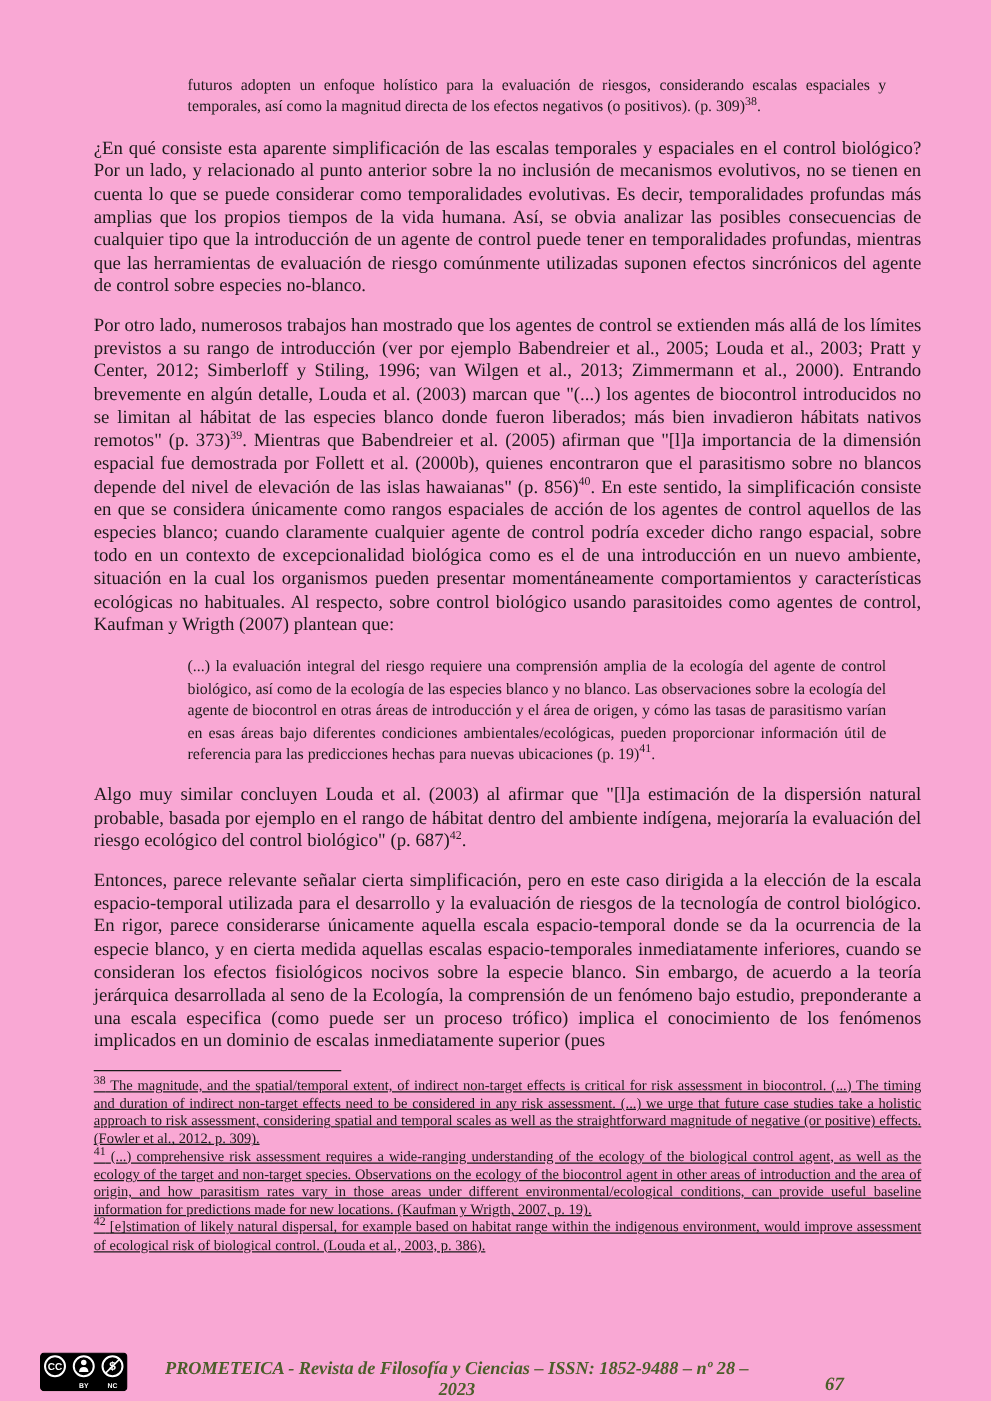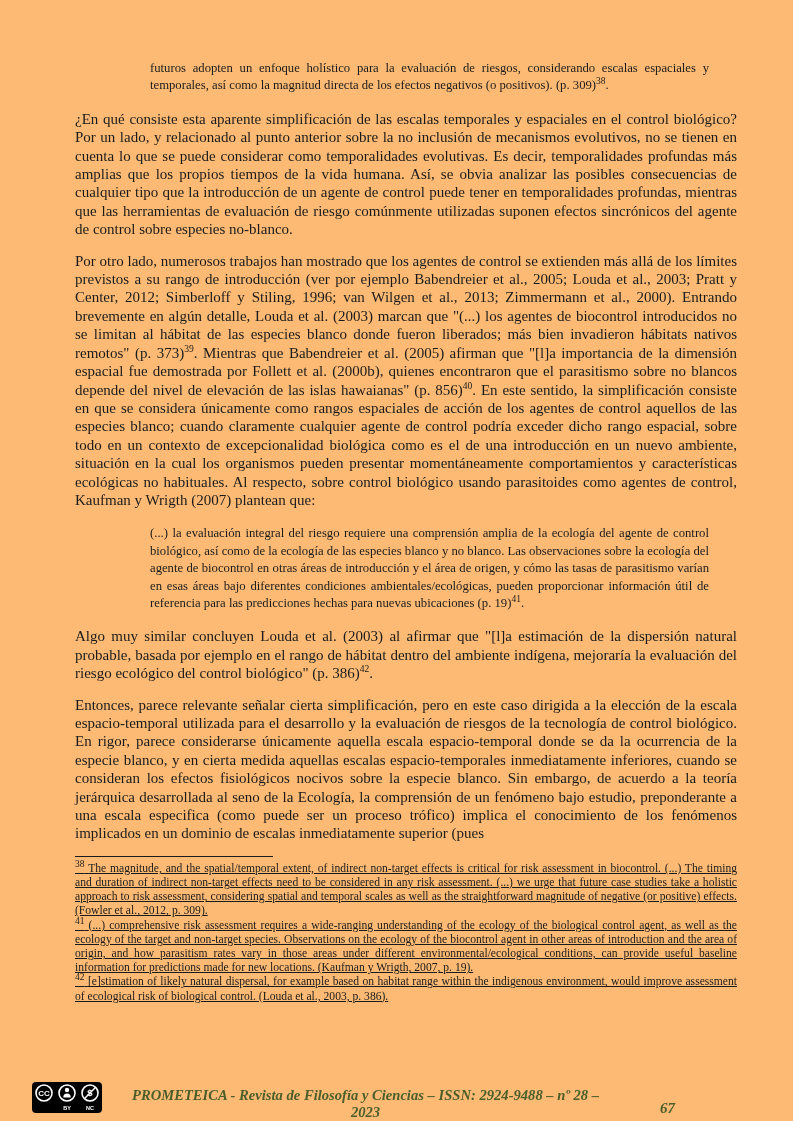--- a/index.html
+++ b/index.html
@@ -1,20 +1,20 @@
 <!DOCTYPE html>
 <html><head>
 <meta charset="utf-8">
 <style>
   html,body { margin:0; padding:0; background:#e8e8e8; }
   .page {
     position:relative;
     width:793px; height:1121px;
     margin:0 auto;
-    background:#fdba74;
+    background:#f9a8d4;
     font-family:"Liberation Serif", serif;
     color:#1b1b1b;
     overflow:hidden;
     box-sizing:border-box;
   }
   .content {
     position:absolute;
     left:75px; top:60px;
     width:662px;
   }
@@ -83,21 +83,21 @@
   <div class="content">
 
     <div class="blockquote"><span>futuros adopten un enfoque holístico para la evaluación de riesgos, considerando escalas espaciales y temporales, así como la magnitud directa de los efectos negativos (o positivos). (p. 309)</span><sup class="ref">38</sup><span>.</span></div>
 
     <p class="para">¿En qué consiste esta aparente simplificación de las escalas temporales y espaciales en el control biológico? Por un lado, y relacionado al punto anterior sobre la no inclusión de mecanismos evolutivos, no se tienen en cuenta lo que se puede considerar como temporalidades evolutivas. Es decir, temporalidades profundas más amplias que los propios tiempos de la vida humana. Así, se obvia analizar las posibles consecuencias de cualquier tipo que la introducción de un agente de control puede tener en temporalidades profundas, mientras que las herramientas de evaluación de riesgo comúnmente utilizadas suponen efectos sincrónicos del agente de control sobre especies no-blanco.</p>
 
     <p class="para"><span>Por otro lado, numerosos trabajos han mostrado que los agentes de control se extienden más allá de los límites previstos a su rango de introducción (ver por ejemplo Babendreier et al., 2005; Louda et al., 2003; Pratt y Center, 2012; Simberloff y Stiling, 1996; van Wilgen et al., 2013; Zimmermann et al., 2000). Entrando brevemente en algún detalle, Louda et al. (2003) marcan que "(...) los agentes de biocontrol introducidos no se limitan al hábitat de las especies blanco donde fueron liberados; más bien invadieron hábitats nativos remotos" (p. 373)</span><sup class="ref">39</sup><span>. Mientras que Babendreier et al. (2005) afirman que "[l]a importancia de la dimensión espacial fue demostrada por Follett et al. (2000b), quienes encontraron que el parasitismo sobre no blancos depende del nivel de elevación de las islas hawaianas" (p. 856)</span><sup class="ref">40</sup><span>. En este sentido, la simplificación consiste en que se considera únicamente como rangos espaciales de acción de los agentes de control aquellos de las especies blanco; cuando claramente cualquier agente de control podría exceder dicho rango espacial, sobre todo en un contexto de excepcionalidad biológica como es el de una introducción en un nuevo ambiente, situación en la cual los organismos pueden presentar momentáneamente comportamientos y características ecológicas no habituales. Al respecto, sobre control biológico usando parasitoides como agentes de control, Kaufman y Wrigth (2007) plantean que:</span></p>
 
     <div class="blockquote" style="margin-top:16px;"><span>(...) la evaluación integral del riesgo requiere una comprensión amplia de la ecología del agente de control biológico, así como de la ecología de las especies blanco y no blanco. Las observaciones sobre la ecología del agente de biocontrol en otras áreas de introducción y el área de origen, y cómo las tasas de parasitismo varían en esas áreas bajo diferentes condiciones ambientales/ecológicas, pueden proporcionar información útil de referencia para las predicciones hechas para nuevas ubicaciones (p. 19)</span><sup class="ref">41</sup><span>.</span></div>
 
-    <p class="para"><span>Algo muy similar concluyen Louda et al. (2003) al afirmar que "[l]a estimación de la dispersión natural probable, basada por ejemplo en el rango de hábitat dentro del ambiente indígena, mejoraría la evaluación del riesgo ecológico del control biológico" (p. 386)</span><sup class="ref">42</sup><span>.</span></p>
+    <p class="para"><span>Algo muy similar concluyen Louda et al. (2003) al afirmar que "[l]a estimación de la dispersión natural probable, basada por ejemplo en el rango de hábitat dentro del ambiente indígena, mejoraría la evaluación del riesgo ecológico del control biológico" (p. 687)</span><sup class="ref">42</sup><span>.</span></p>
 
     <p class="para">Entonces, parece relevante señalar cierta simplificación, pero en este caso dirigida a la elección de la escala espacio-temporal utilizada para el desarrollo y la evaluación de riesgos de la tecnología de control biológico. En rigor, parece considerarse únicamente aquella escala espacio-temporal donde se da la ocurrencia de la especie blanco, y en cierta medida aquellas escalas espacio-temporales inmediatamente inferiores, cuando se consideran los efectos fisiológicos nocivos sobre la especie blanco. Sin embargo, de acuerdo a la teoría jerárquica desarrollada al seno de la Ecología, la comprensión de un fenómeno bajo estudio, preponderante a una escala especifica (como puede ser un proceso trófico) implica el conocimiento de los fenómenos implicados en un dominio de escalas inmediatamente superior (pues</p>
 
     <hr class="fn-separator">
 
     <div class="footnotes">
       <p class="footnote"><sup class="ref">38</sup> <span>The magnitude, and the spatial/temporal extent, of indirect non-target effects is critical for risk assessment in biocontrol. (...) The timing and duration of indirect non-target effects need to be considered in any risk assessment.  (...) we urge that future case studies take a holistic approach to risk assessment, considering spatial and temporal scales as well as the straightforward magnitude of negative (or positive) effects. (Fowler et al., 2012, p. 309).</span></p>
       <p class="footnote"><sup class="ref">41</sup> <span>(...) comprehensive risk assessment requires a wide-ranging understanding of the ecology of the biological control agent, as well as the ecology of the target and non-target species. Observations on the ecology of the biocontrol agent in other areas of introduction and the area of origin, and how parasitism rates vary in those areas under different environmental/ecological conditions, can provide useful baseline information for predictions made for new locations. (Kaufman y Wrigth, 2007, p. 19).</span></p>
       <p class="footnote"><sup class="ref">42</sup> <span>[e]stimation of likely natural dispersal, for example based on habitat range within the indigenous environment, would improve assessment of ecological risk of biological control. (Louda et al., 2003, p. 386).</span></p>
     </div>
@@ -114,16 +114,16 @@
       <circle cx="35" cy="11" r="8" fill="none" stroke="#ffffff" stroke-width="1.6"></circle>
       <circle cx="35" cy="8" r="2.2" fill="#ffffff"></circle>
       <path d="M31.2 15.5 q0.2 -4 3.8 -4 q3.6 0 3.8 4 z" fill="#ffffff"></path>
       <text x="35" y="28" text-anchor="middle" font-family="Liberation Sans, sans-serif" font-size="5.5" font-weight="bold" fill="#ffffff">BY</text>
 
       <circle cx="58" cy="11" r="8" fill="none" stroke="#ffffff" stroke-width="1.6"></circle>
       <text x="58" y="14.4" text-anchor="middle" font-family="Liberation Sans, sans-serif" font-size="9.5" font-weight="bold" fill="#ffffff">$</text>
       <line x1="52.6" y1="16.4" x2="63.4" y2="5.6" stroke="#ffffff" stroke-width="1.4"></line>
       <text x="58" y="28" text-anchor="middle" font-family="Liberation Sans, sans-serif" font-size="5.5" font-weight="bold" fill="#ffffff">NC</text>
     </svg>
-    <div class="journal-line">PROMETEICA - Revista de Filosofía y Ciencias – ISSN: 2924-9488 – nº 28 – 2023</div>
+    <div class="journal-line">PROMETEICA - Revista de Filosofía y Ciencias – ISSN: 1852-9488 – nº 28 – 2023</div>
     <div class="page-number">67</div>
   </div>
 </div>
 
 </body></html>

